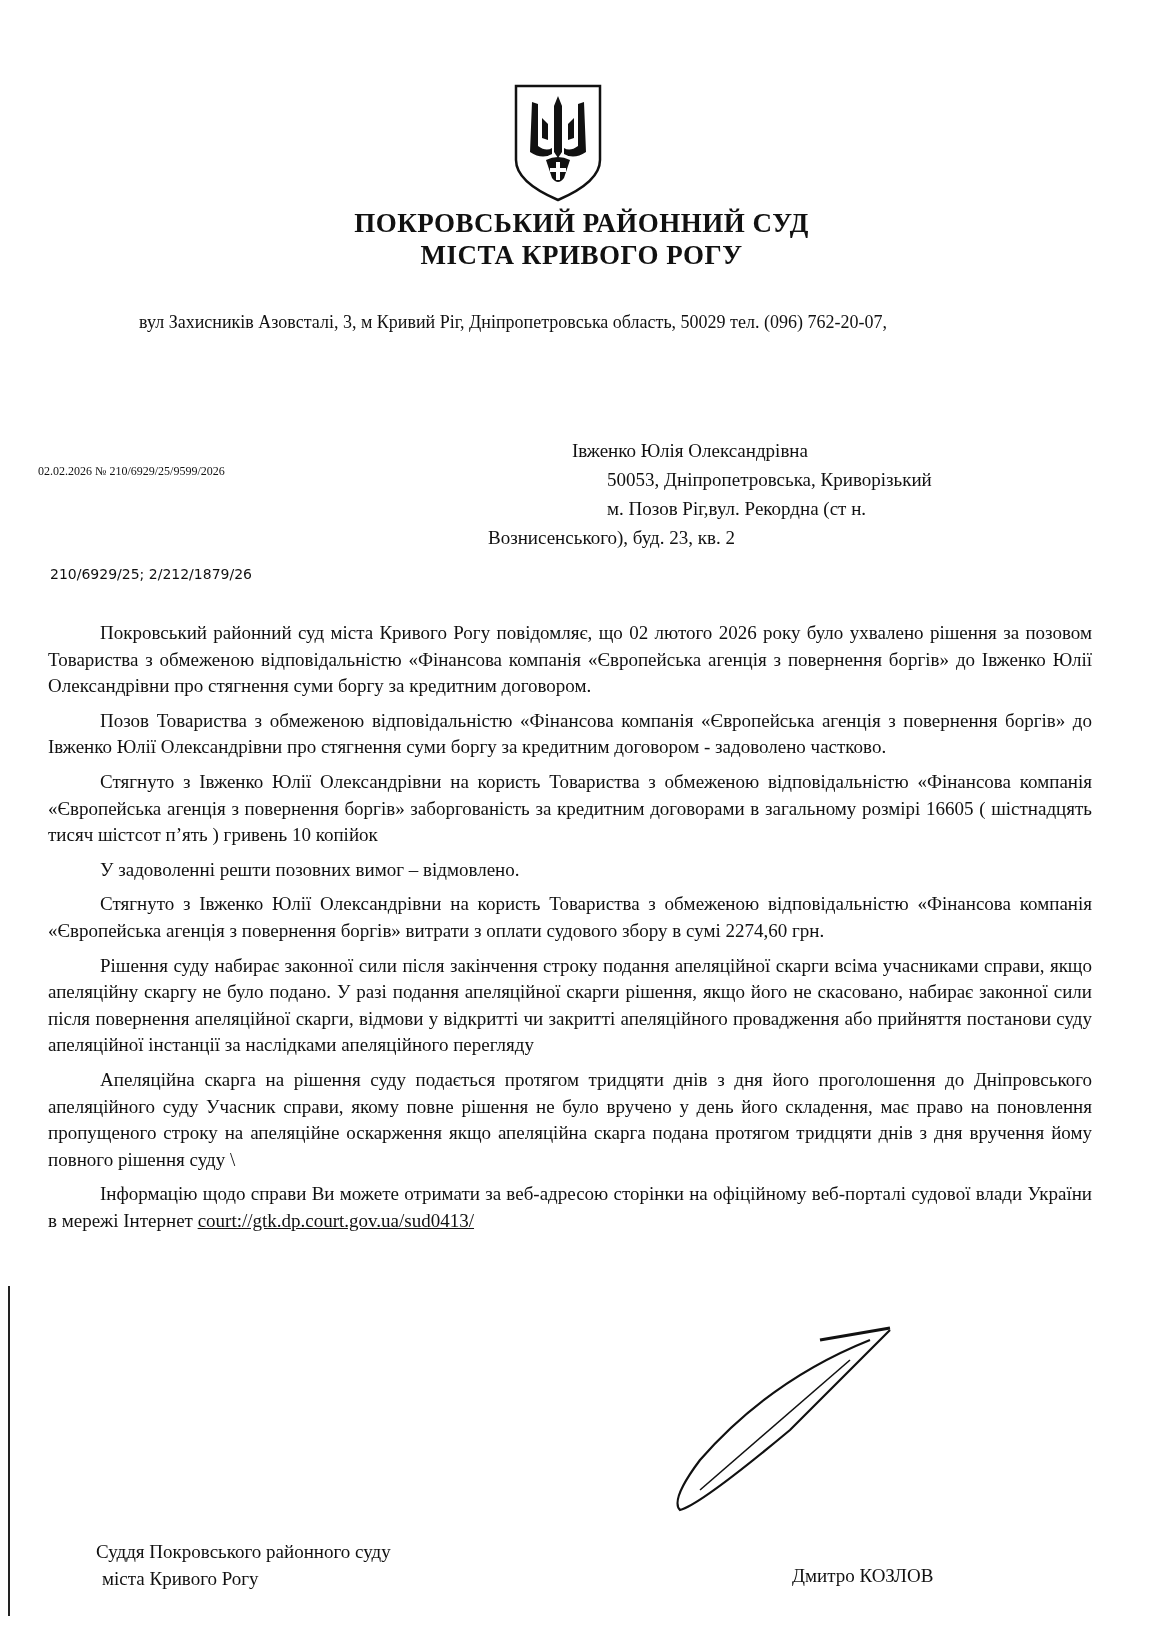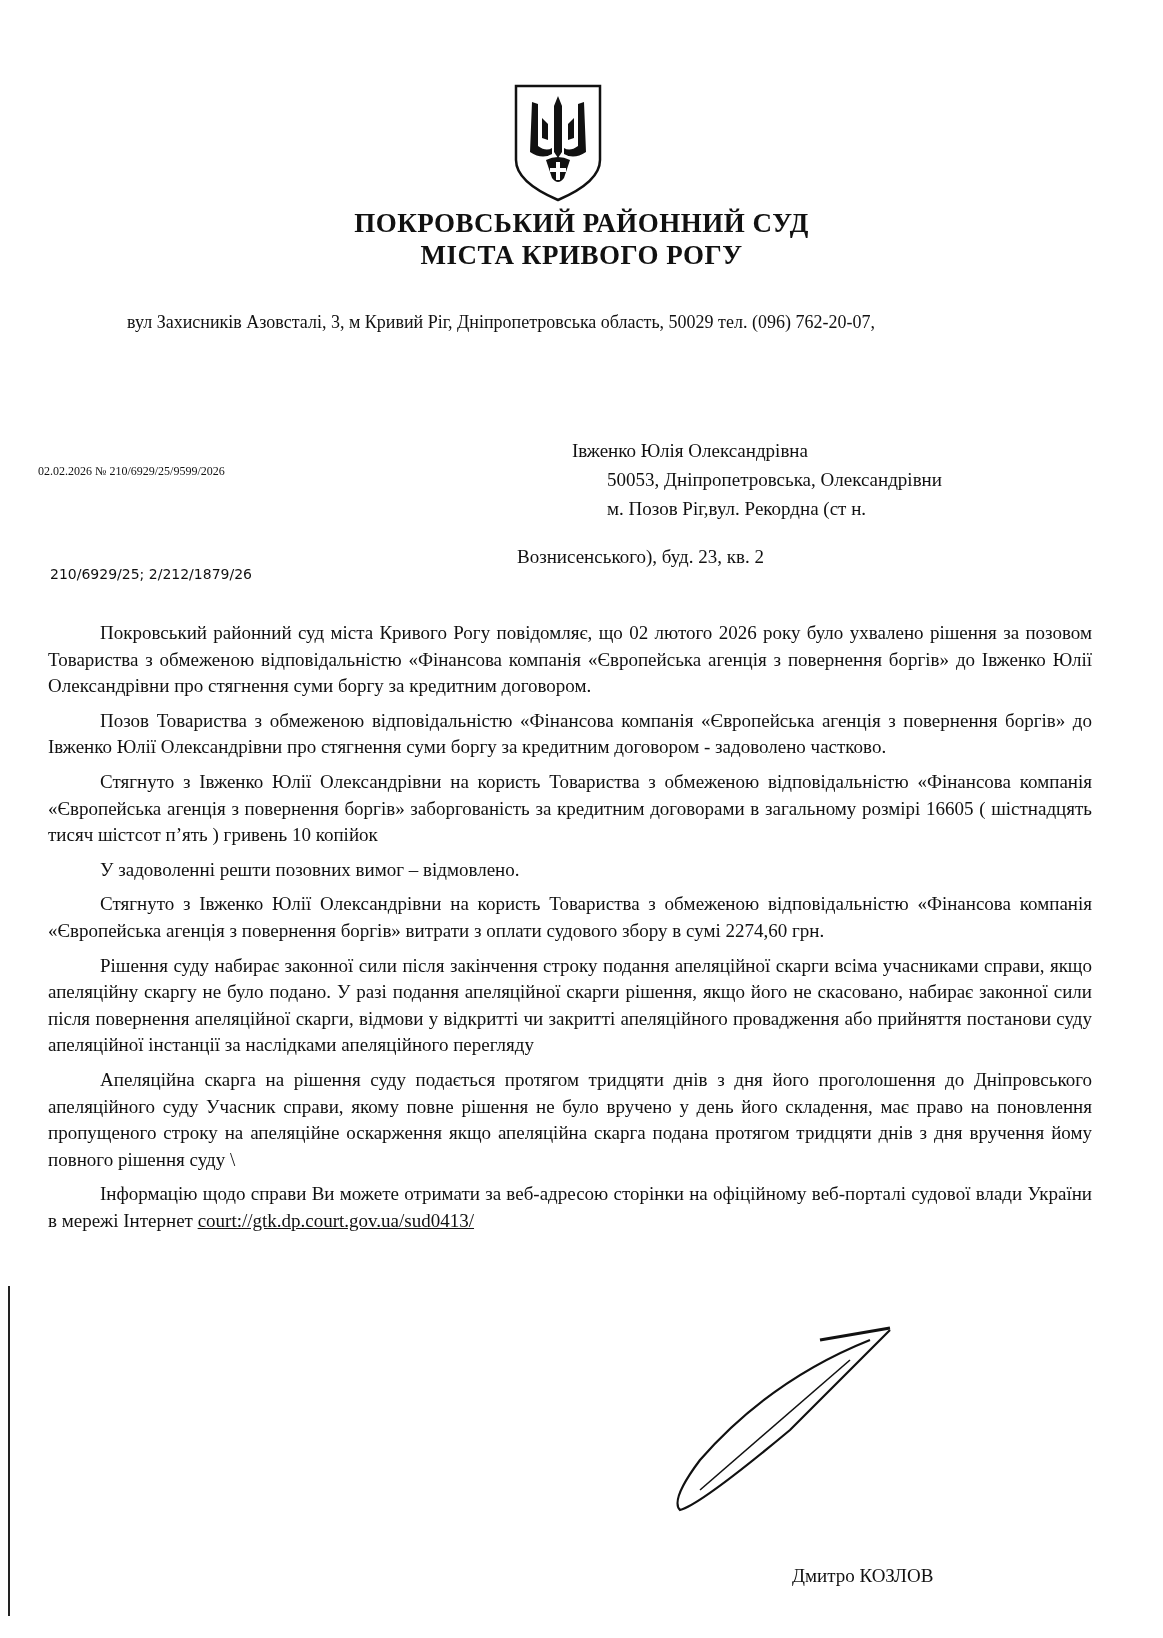--- a/index.html
+++ b/index.html
@@ -4,32 +4,32 @@
 <style>
   html, body { margin: 0; padding: 0; background: #ffffff; }
   body { width: 1163px; height: 1638px; position: relative; overflow: hidden;
          font-family: "Liberation Serif", "DejaVu Serif", serif; color: #111; }
   .page { position: absolute; left: 0; top: 0; width: 1163px; height: 1638px; }
   .emblem { position: absolute; left: 512px; top: 82px; width: 92px; height: 120px; }
   .court-title { position: absolute; left: 0; width: 1163px; text-align: center;
                  font-weight: bold; font-size: 27px; letter-spacing: 0.5px; }
   .t1 { top: 208px; }
   .t2 { top: 240px; }
-  .contacts { position: absolute; left: 4px; width: 994px; text-align: center;
+  .contacts { position: absolute; left: 16px; width: 994px; text-align: center;
               font-size: 18px; line-height: 24px; }
   .c1 { top: 310px; }
   .c2 { top: 334px; }
   .u { text-decoration: underline; }
   .outref { position: absolute; left: 38px; top: 464px; font-size: 12px; 
             font-weight: 500; }
   .recipient { position: absolute; font-size: 19px; }
   .r1 { left: 572px; top: 440px; }
   .r2 { left: 607px; top: 469px; }
   .r3 { left: 607px; top: 498px; }
-  .r4 { left: 517px; top: 527px; margin-top: 19px; }
+  .r4 { left: 488px; top: 527px; }
   .caseref { position: absolute; left: 42px; top: 566px; font-size: 14px;
              font-family: "DejaVu Sans", sans-serif; margin-left: 8px; }
   .body { position: absolute; left: 40px; top: 612px; width: 1060px; font-size: 19px;
           line-height: 26.6px; text-align: justify; }
   .body p { margin: 8px; text-indent: 52px; }
   .link { text-decoration: underline; }
   .sig-left { position: absolute; left: 96px; top: 1538px; font-size: 19px; line-height: 27px; }
   .sig-left .l2 { padding-left: 6px; display: block; }
   .sig-right { position: absolute; left: 792px; top: 1565px; font-size: 19px; }
   .signature { position: absolute; left: 640px; top: 1320px; width: 340px; height: 200px; }
@@ -53,21 +53,21 @@
   </svg>
 
   <div class="court-title t1">ПОКРОВСЬКИЙ РАЙОННИЙ СУД</div>
   <div class="court-title t2">МІСТА КРИВОГО РОГУ</div>
 
   <div class="contacts c1">вул  Захисників Азовсталі, 3, м  Кривий Ріг,  Дніпропетровська область, 50029 тел. (096) 762-20-07,</div>
 
   <div class="outref">02.02.2026 №  210/6929/25/9599/2026</div>
 
   <div class="recipient r1">Івженко Юлія Олександрівна</div>
-  <div class="recipient r2">50053,  Дніпропетровська,  Олександрівни</div>
+  <div class="recipient r2">50053,  Дніпропетровська,  Криворізький</div>
   <div class="recipient r3">м. Позов Ріг,вул. Рекордна (ст н.</div>
   <div class="recipient r4">Вознисенського), буд. 23, кв. 2</div>
 
   <div class="caseref">210/6929/25; 2/212/1879/26</div>
 
   <div class="body">
     <p>Покровський  районний суд міста Кривого Рогу повідомляє, що 02 лютого 2026 року було ухвалено рішення за позовом Товариства з обмеженою відповідальністю «Фінансова компанія «Європейська агенція з повернення боргів» до Івженко Юлії Олександрівни про стягнення суми боргу за кредитним договором.</p>
     <p>Позов Товариства з обмеженою відповідальністю «Фінансова компанія «Європейська агенція з повернення боргів» до Івженко Юлії Олександрівни про стягнення суми боргу за кредитним договором -  задоволено частково.</p>
     <p>Стягнуто з Івженко Юлії Олександрівни на користь Товариства з обмеженою відповідальністю «Фінансова компанія «Європейська агенція з повернення боргів» заборгованість за кредитним договорами в загальному розмірі 16605 ( шістнадцять тисяч шістсот п’ять ) гривень 10 копійок</p>
     <p>У задоволенні  решти позовних вимог – відмовлено.</p>
@@ -78,15 +78,19 @@
   </div>
 
   <svg class="signature" viewBox="0 0 340 200">
     <path d="M250 10 Q220 40 150 110 Q60 185 40 190 Q30 180 60 140 Q130 60 230 20" fill="none" stroke="#111" stroke-width="2.2"></path>
     <path d="M60 170 L210 40" fill="none" stroke="#111" stroke-width="1.6"></path>
     <path d="M180 20 L250 8" fill="none" stroke="#111" stroke-width="3"></path>
   </svg>
 
   <div class="margin-mark"></div>
 
+  <div class="sig-left">
+    <span>Суддя Покровського районного суду</span>
+    <span class="l2">міста Кривого Рогу</span>
+  </div>
   <div class="sig-right">Дмитро КОЗЛОВ</div>
 
 </div>
 
 </body></html>

